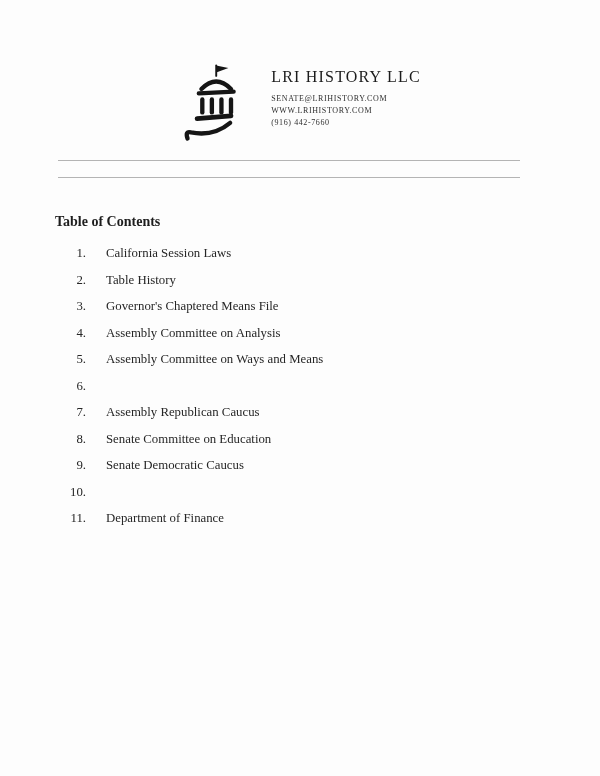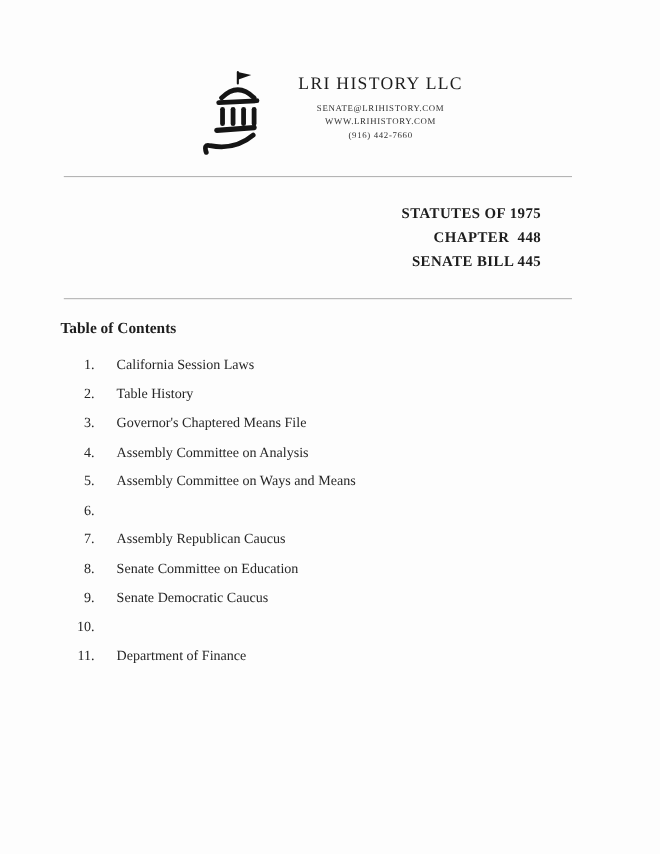--- a/index.html
+++ b/index.html
@@ -24,21 +24,20 @@
     padding-top: 60px;
   }
   .logo {
     width: 64px;
     height: 80px;
     margin-right: 28px;
     margin-top: 2px;
     flex: 0 0 auto;
   }
   .letterhead-text {
-    text-align: center;
     padding-top: 8px;
   }
   .company {
     font-size: 16px;
     letter-spacing: 1.2px;
     color: #1c1c1c;
     margin-bottom: 7px;
   }
   .contact {
     font-size: 8px;
@@ -62,21 +61,21 @@
   .title-line {
     font-size: 13.5px;
     font-weight: bold;
     letter-spacing: 0.4px;
     line-height: 22px;
     color: #1d1d1d;
     white-space: pre;
   }
   
   .toc-heading {
-    margin: 20px 0 0 55px;
+    margin: 36px 0 0 55px;
     font-size: 14px;
     font-weight: bold;
     color: #1d1d1d;
   }
   .toc-list {
     margin-top: 16px;
   }
   .toc-item {
     display: flex;
     align-items: baseline;
@@ -124,25 +123,20 @@
     <div class="letterhead-text">
       <div class="company">LRI HISTORY LLC</div>
       <div class="contact">SENATE@LRIHISTORY.COM</div>
       <div class="contact">WWW.LRIHISTORY.COM</div>
       <div class="contact">(916) 442-7660</div>
     </div>
   </div>
 
   <hr class="rule rule-1">
 
-  <div class="title-block">
-    <div class="title-line">STATUTES OF 1975</div>
-    <div class="title-line">CHAPTER  448</div>
-    <div class="title-line">SENATE BILL 445</div>
-  </div>
 
   <hr class="rule rule-2">
 
   <div class="toc-heading">Table of Contents</div>
 
   <div class="toc-list">
     <div class="toc-item">
       <span class="toc-num">1.</span>
       <span class="toc-label">California Session Laws</span>
     </div>

